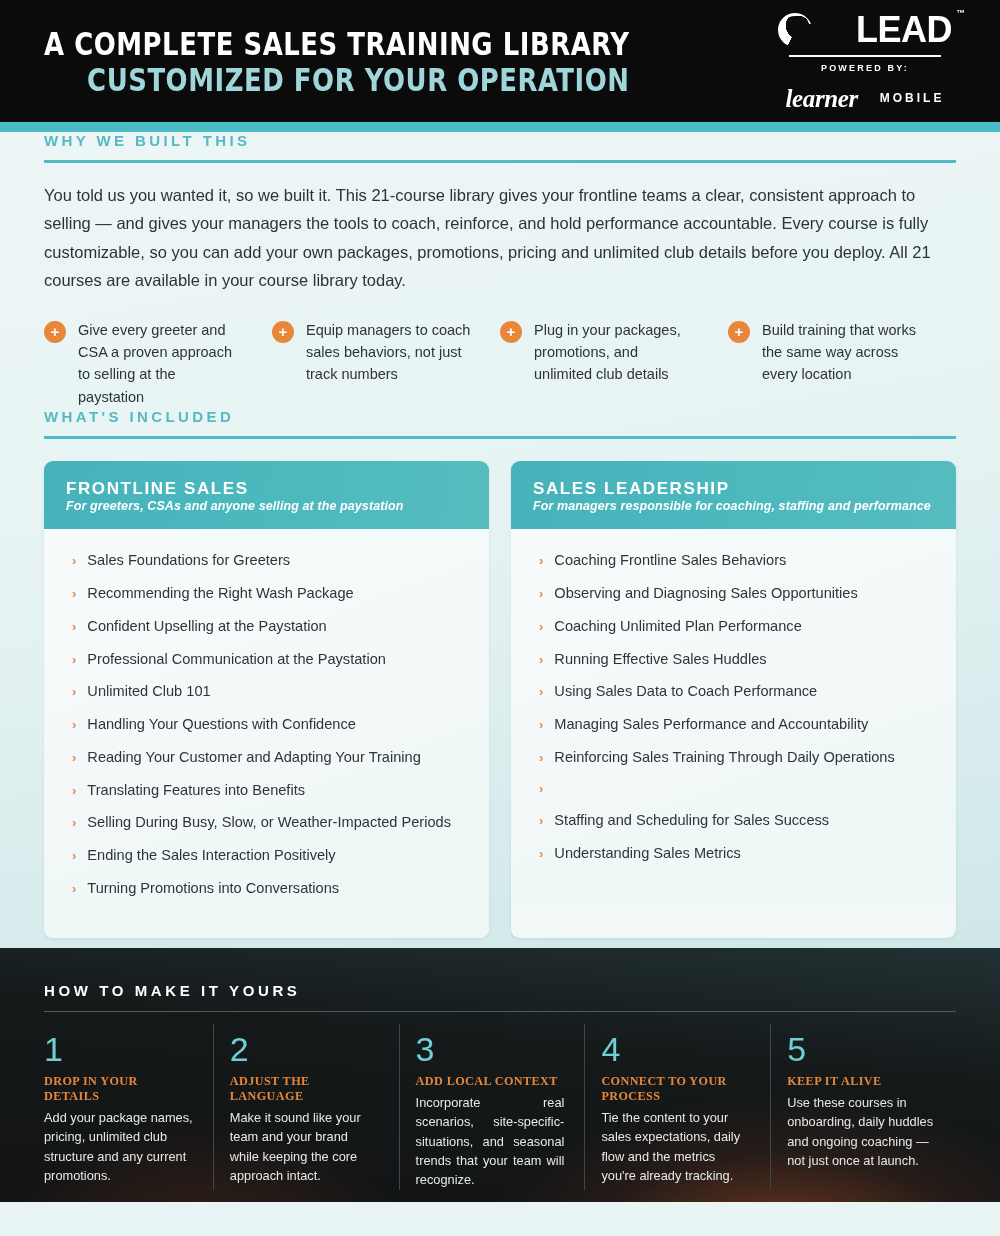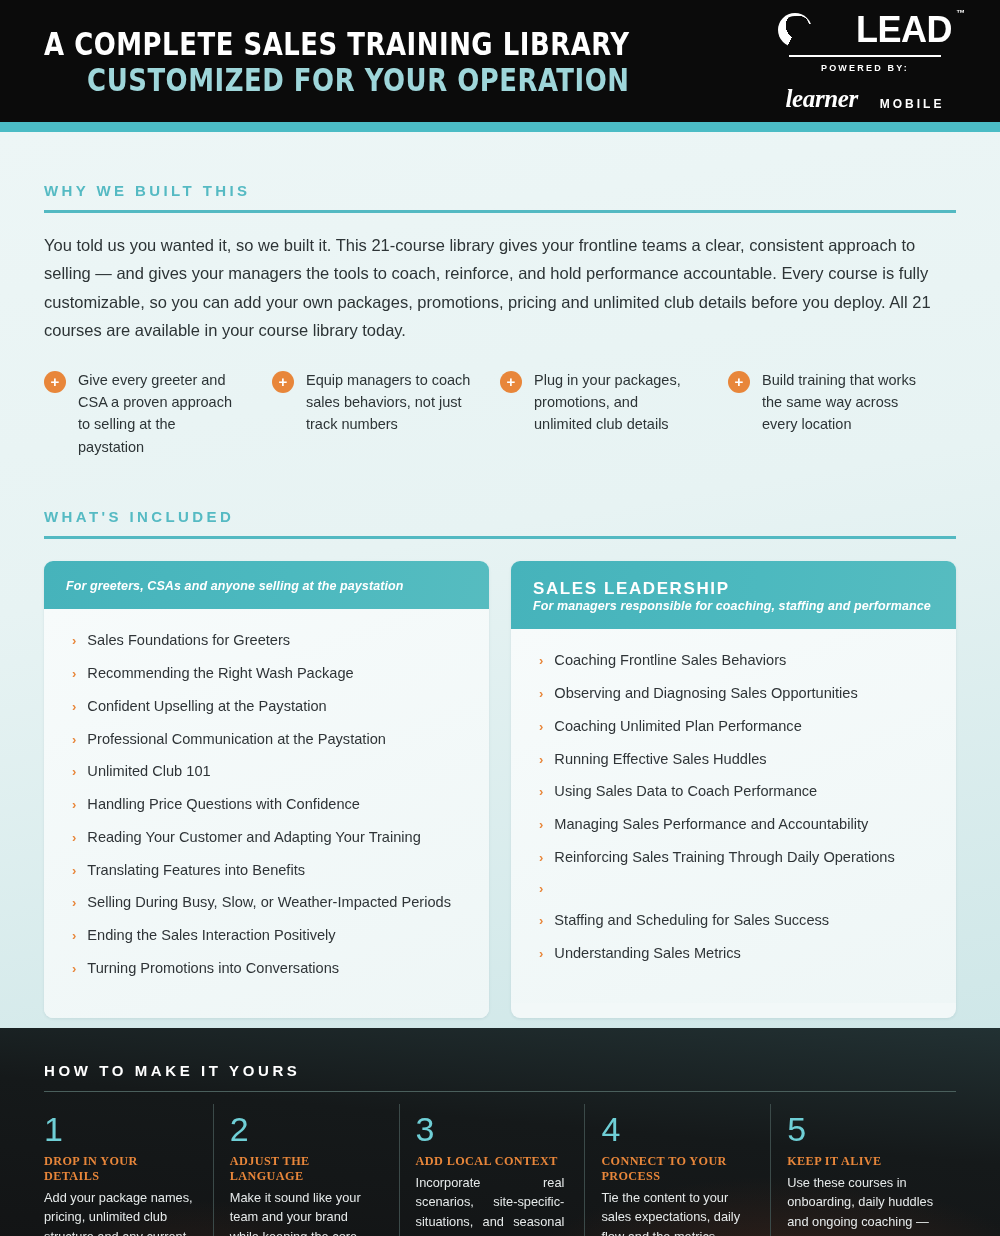--- a/index.html
+++ b/index.html
@@ -94,21 +94,21 @@
   }
   .logo-poweredby {
     color:#ffffff;
     font-size: 9px;
     font-weight: 700;
     letter-spacing: 2.2px;
     text-transform: uppercase;
     margin-bottom: 3px;
   }
   .logo-bottom {
-    display:flex; align-items:flex-end; justify-content:center; gap:22px;margin-top:13px;
+    display:flex; align-items:center; justify-content:center; gap:22px;margin-top:13px;
   }
   .logo-learner {
     color:#fff;
     font-family:"Liberation Serif", serif;
     font-style: italic;
     font-weight:700;
     font-size: 25px;
     line-height: 1;
     letter-spacing: -0.4px;
   }
@@ -129,21 +129,20 @@
     padding-bottom: 10px;
   }
 
   .section-title {
     color: #55bac3;
     font-family: "Liberation Sans Narrow", "Liberation Sans", sans-serif;
     font-weight: 700;
     font-size: 15px;
     letter-spacing: 3.4px;
     text-transform: uppercase;
-    padding-top: 50px;
   }
   .section-rule {
     height: 3px;
     background: #53b9c2;
     margin-top: 11px;
   }
 
   .intro {
     color: #2d3436;
     font-size: 16.5px;
@@ -355,20 +354,21 @@
       </div>
     </div>
 
     <div class="section-title">WHAT'S INCLUDED</div>
     <div class="section-rule"></div>
 
     <div class="cards">
 
       <div class="card">
         <div class="card-head">
+          <div class="card-head-title">FRONTLINE SALES</div>
           <div class="card-head-sub">For greeters, CSAs and anyone selling at the paystation</div>
         </div>
         <div class="card-body">
           <ul class="course-list">
               <li class="course-item">
                 <span class="chevron">›</span>
                 <span>Sales Foundations for Greeters</span>
               </li>
               <li class="course-item">
                 <span class="chevron">›</span>
@@ -381,21 +381,21 @@
               <li class="course-item">
                 <span class="chevron">›</span>
                 <span>Professional Communication at the Paystation</span>
               </li>
               <li class="course-item">
                 <span class="chevron">›</span>
                 <span>Unlimited Club 101</span>
               </li>
               <li class="course-item">
                 <span class="chevron">›</span>
-                <span>Handling Price Questions with Confidence</span>
+                <span>Handling Your Questions with Confidence</span>
               </li>
               <li class="course-item">
                 <span class="chevron">›</span>
                 <span>Reading Your Customer and Adapting Your Training</span>
               </li>
               <li class="course-item">
                 <span class="chevron">›</span>
                 <span>Translating Features into Benefits</span>
               </li>
               <li class="course-item">

